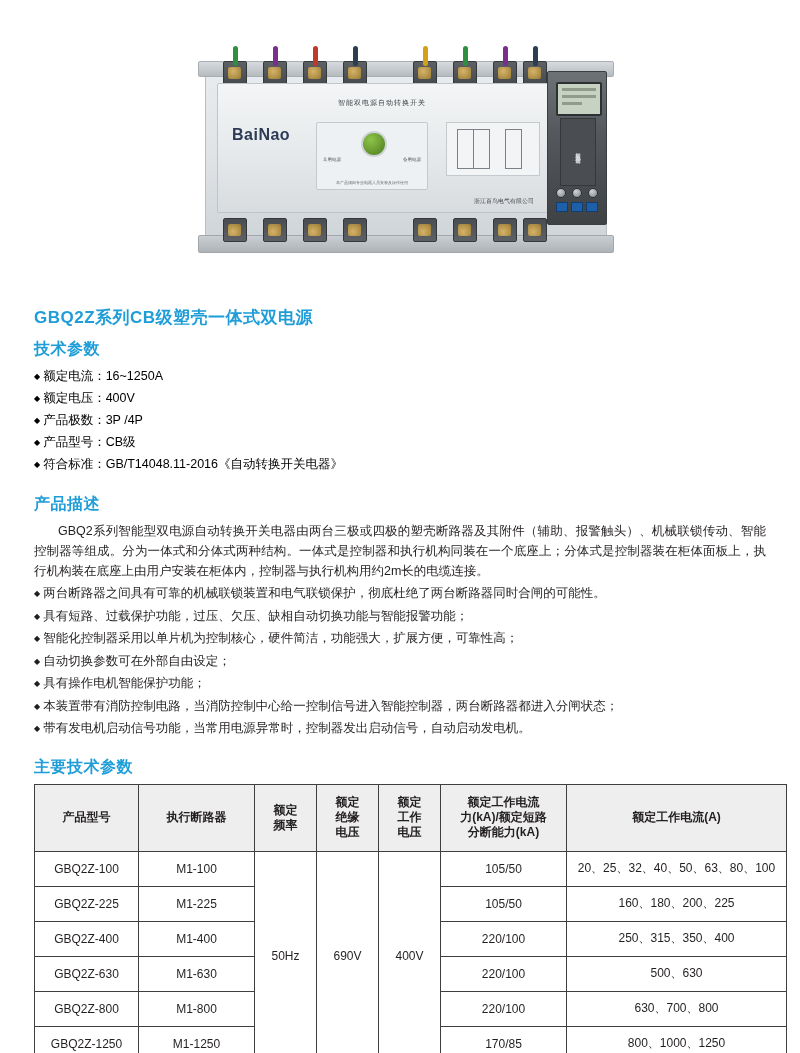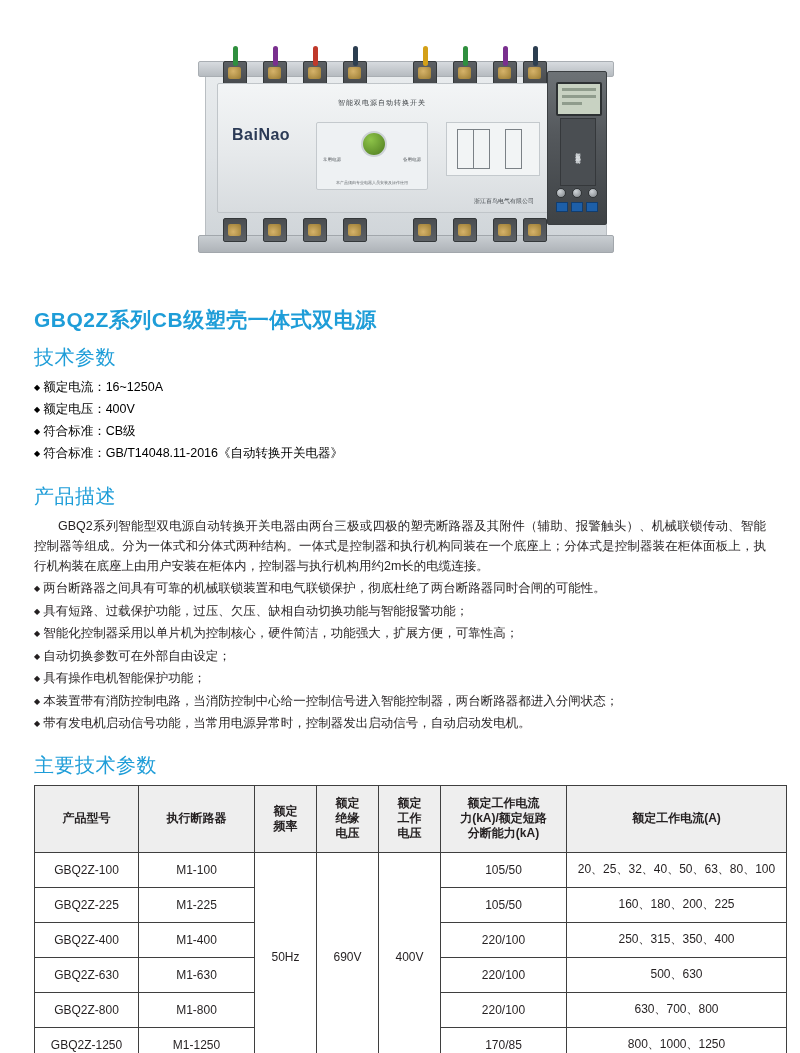--- a/index.html
+++ b/index.html
@@ -282,28 +282,28 @@
     color: #231f20;
     letter-spacing: 0.5px;
   }
 
   
   .content {
     padding: 0 14px;
   }
   h2.sec {
     color: #1e9dd8;
-    font-size: 20px;
-    font-weight: normal;
+    font-size: 16px;
+    font-weight: bold;
     margin: 0 0 6px 0;
     letter-spacing: 0.5px;
   }
   .title-main {
     color: #1e9dd8;
-    font-size: 21px;
+    font-size: 17px;
     font-weight: bold;
     margin: 16px 0 10px 0;
     letter-spacing: 0.5px;
   }
   ul.specs {
     list-style: none;
     margin: 0 0 4px 0;
     padding: 0;
   }
   ul.specs li {
@@ -497,21 +497,22 @@
   </div>
 
   <div class="content">
 
     <div class="title-main">GBQ2Z系列CB级塑壳一体式双电源</div>
 
     <h2 class="sec">技术参数</h2>
     <ul class="specs">
       <li>额定电流：16~1250A</li>
       <li>额定电压：400V</li>
-      <li>符合标准：CB级</li>
+      <li>产品极数：3P /4P</li>
+      <li>产品型号：CB级</li>
       <li>符合标准：GB/T14048.11-2016《自动转换开关电器》</li>
     </ul>
 
     <div style="height:14px;"></div>
 
     <h2 class="sec">产品描述</h2>
     <p class="para indent">GBQ2系列智能型双电源自动转换开关电器由两台三极或四极的塑壳断路器及其附件（辅助、报警触头）、机械联锁传动、智能控制器等组成。分为一体式和分体式两种结构。一体式是控制器和执行机构同装在一个底座上；分体式是控制器装在柜体面板上，执行机构装在底座上由用户安装在柜体内，控制器与执行机构用约2m长的电缆连接。</p>
     <ul class="bullets">
       <li>两台断路器之间具有可靠的机械联锁装置和电气联锁保护，彻底杜绝了两台断路器同时合闸的可能性。</li>
       <li>具有短路、过载保护功能，过压、欠压、缺相自动切换功能与智能报警功能；</li>

